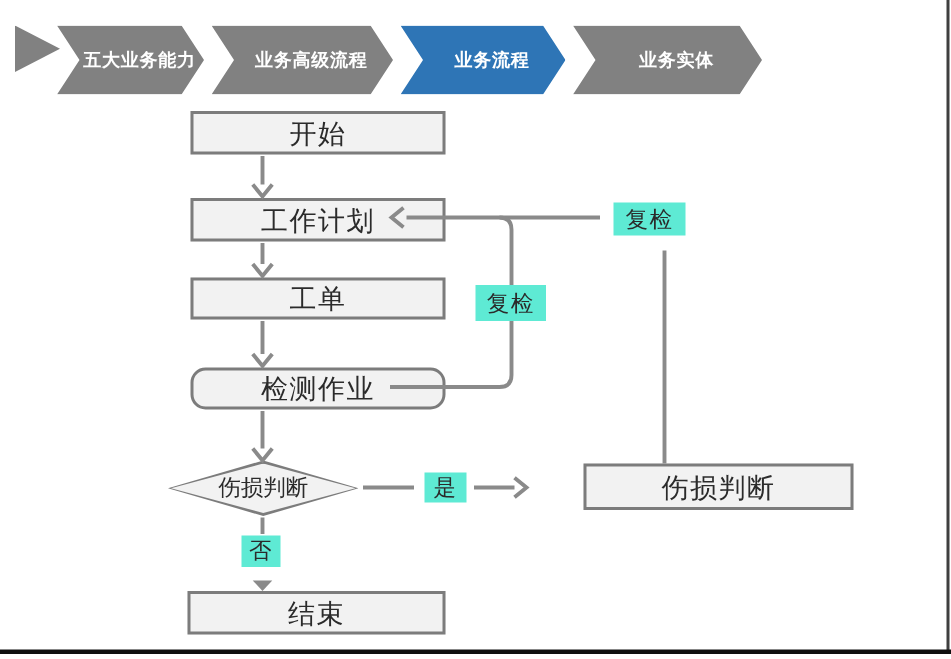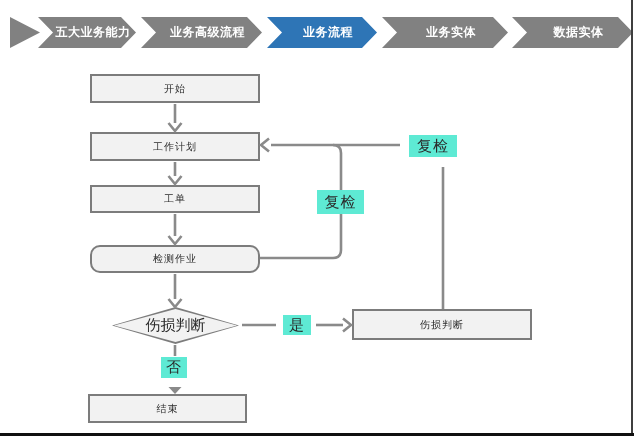--- a/index.html
+++ b/index.html
@@ -6,44 +6,44 @@
   .stage{
     position:relative;width:634px;height:439px;background:#ffffff;overflow:hidden;
     font-family:"Liberation Sans","DejaVu Sans",sans-serif;
   }
   
   .crumb-lead{
     position:absolute;top:17px;left:10px;width:30px;height:31px;background:#818181;
     clip-path:polygon(0 0,100% 50%,0 100%);
   }
   .crumb{
-    position:absolute;top:17px;height:31px;background:#818181;color:#ffffff;
+    position:absolute;top:17px;height:46px;background:#818181;color:#ffffff;
     font-size:12px;font-weight:bold;letter-spacing:.5px;
     display:flex;align-items:center;justify-content:center;
     padding-left:12px;box-sizing:border-box;white-space:nowrap;
     clip-path:polygon(0 0,calc(100% - 15px) 0,100% 50%,calc(100% - 15px) 100%,0 100%,15px 50%);
   }
   .crumb.active{background:#2E75B6;}
   .c1{left:38px;width:98px;}
   .c2{left:141px;width:121px;justify-content:center;}
   .c3{left:267px;width:110px;}
   .c4{left:382px;width:126px;}
   .c5{left:512px;width:121px;}
   
   .node{
     position:absolute;background:#F2F2F2;border:2px solid #7C7C7C;box-sizing:border-box;
     display:flex;align-items:center;justify-content:center;
-    font-size:10px;color:#2b2b2b;letter-spacing:1px;z-index:2;
+    font-size:18px;color:#2b2b2b;letter-spacing:1px;z-index:2;margin-left:37px;
   }
   .n-start  {left:90px; top:74px; width:170px;height:29px;}
   .n-plan   {left:90px; top:132px;width:170px;height:29px;}
   .n-order  {left:90px; top:185px;width:170px;height:28px;}
   .n-inspect{left:90px; top:245px;width:170px;height:28px;border-radius:10px;}
   .n-repair {left:352px;top:309px;width:180px;height:31px;}
-  .n-end    {left:88px; top:394px;width:159px;height:29px;}
+  .n-end    {left:88px; top:394px;width:172px;height:29px;}
   
   .diamond{
     position:absolute;left:112px;top:307px;width:127px;height:37px;z-index:2;
     background:#7C7C7C;clip-path:polygon(50% 0,100% 50%,50% 100%,0 50%);
   }
   .diamond-inner{
     position:absolute;left:2px;top:2px;right:2px;bottom:2px;
     background:#F2F2F2;clip-path:polygon(50% 0,100% 50%,50% 100%,0 50%);
     display:flex;align-items:center;justify-content:center;
     font-size:15px;color:#2b2b2b;
@@ -73,23 +73,20 @@
     <span>五大业务能力</span>
   </div>
   <div class="crumb c2">
     <span>业务高级流程</span>
   </div>
   <div class="crumb c3 active">
     <span>业务流程</span>
   </div>
   <div class="crumb c4">
     <span>业务实体</span>
-  </div>
-  <div class="crumb c5">
-    <span>数据实体</span>
   </div>
 
   <div class="node n-start">
     <span>开始</span>
   </div>
   <div class="node n-plan">
     <span>工作计划</span>
   </div>
   <div class="node n-order">
     <span>工单</span>

